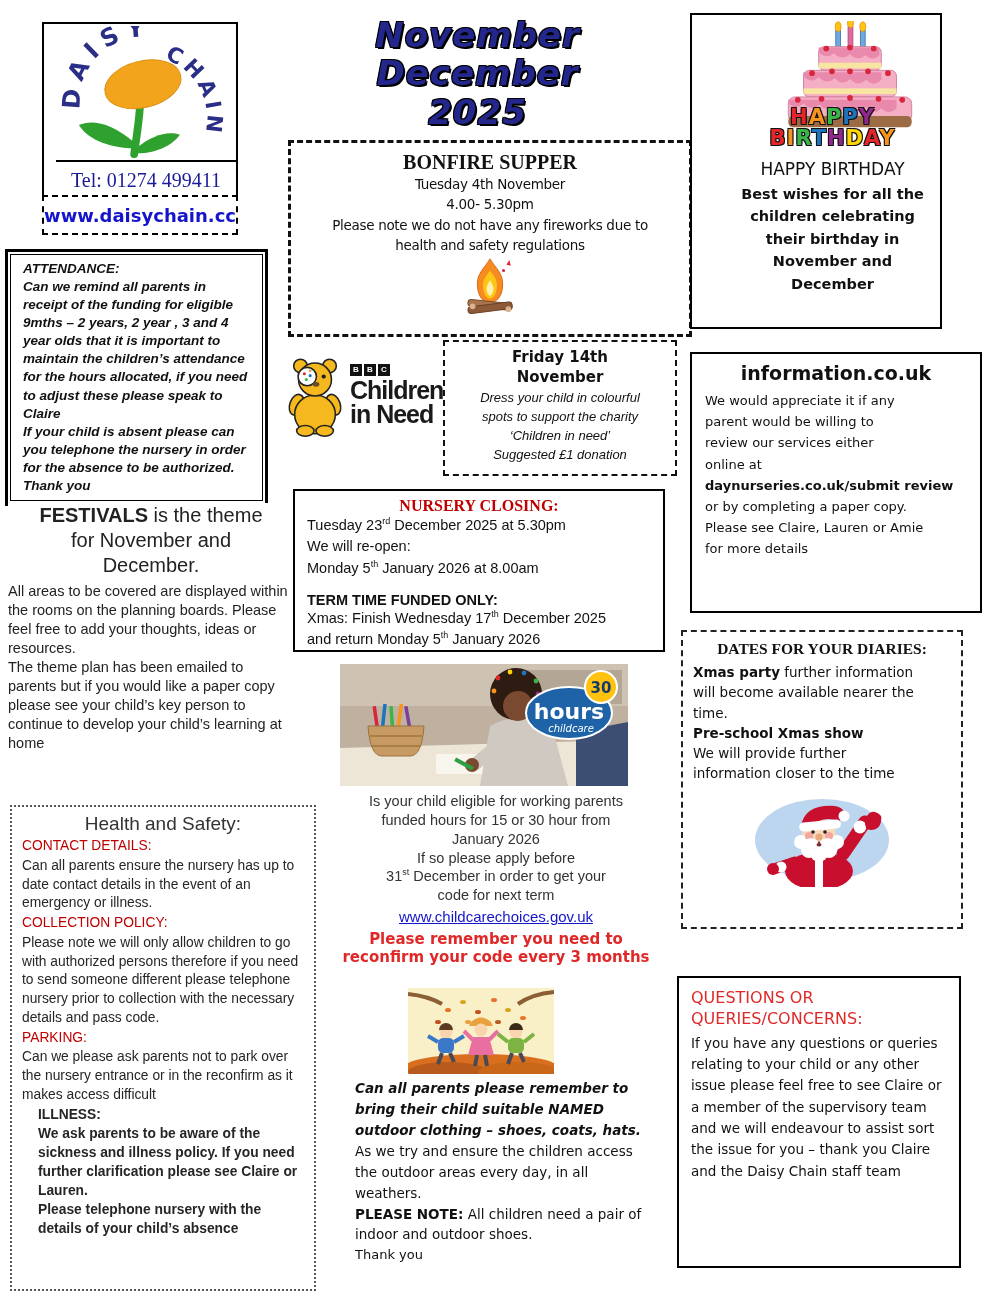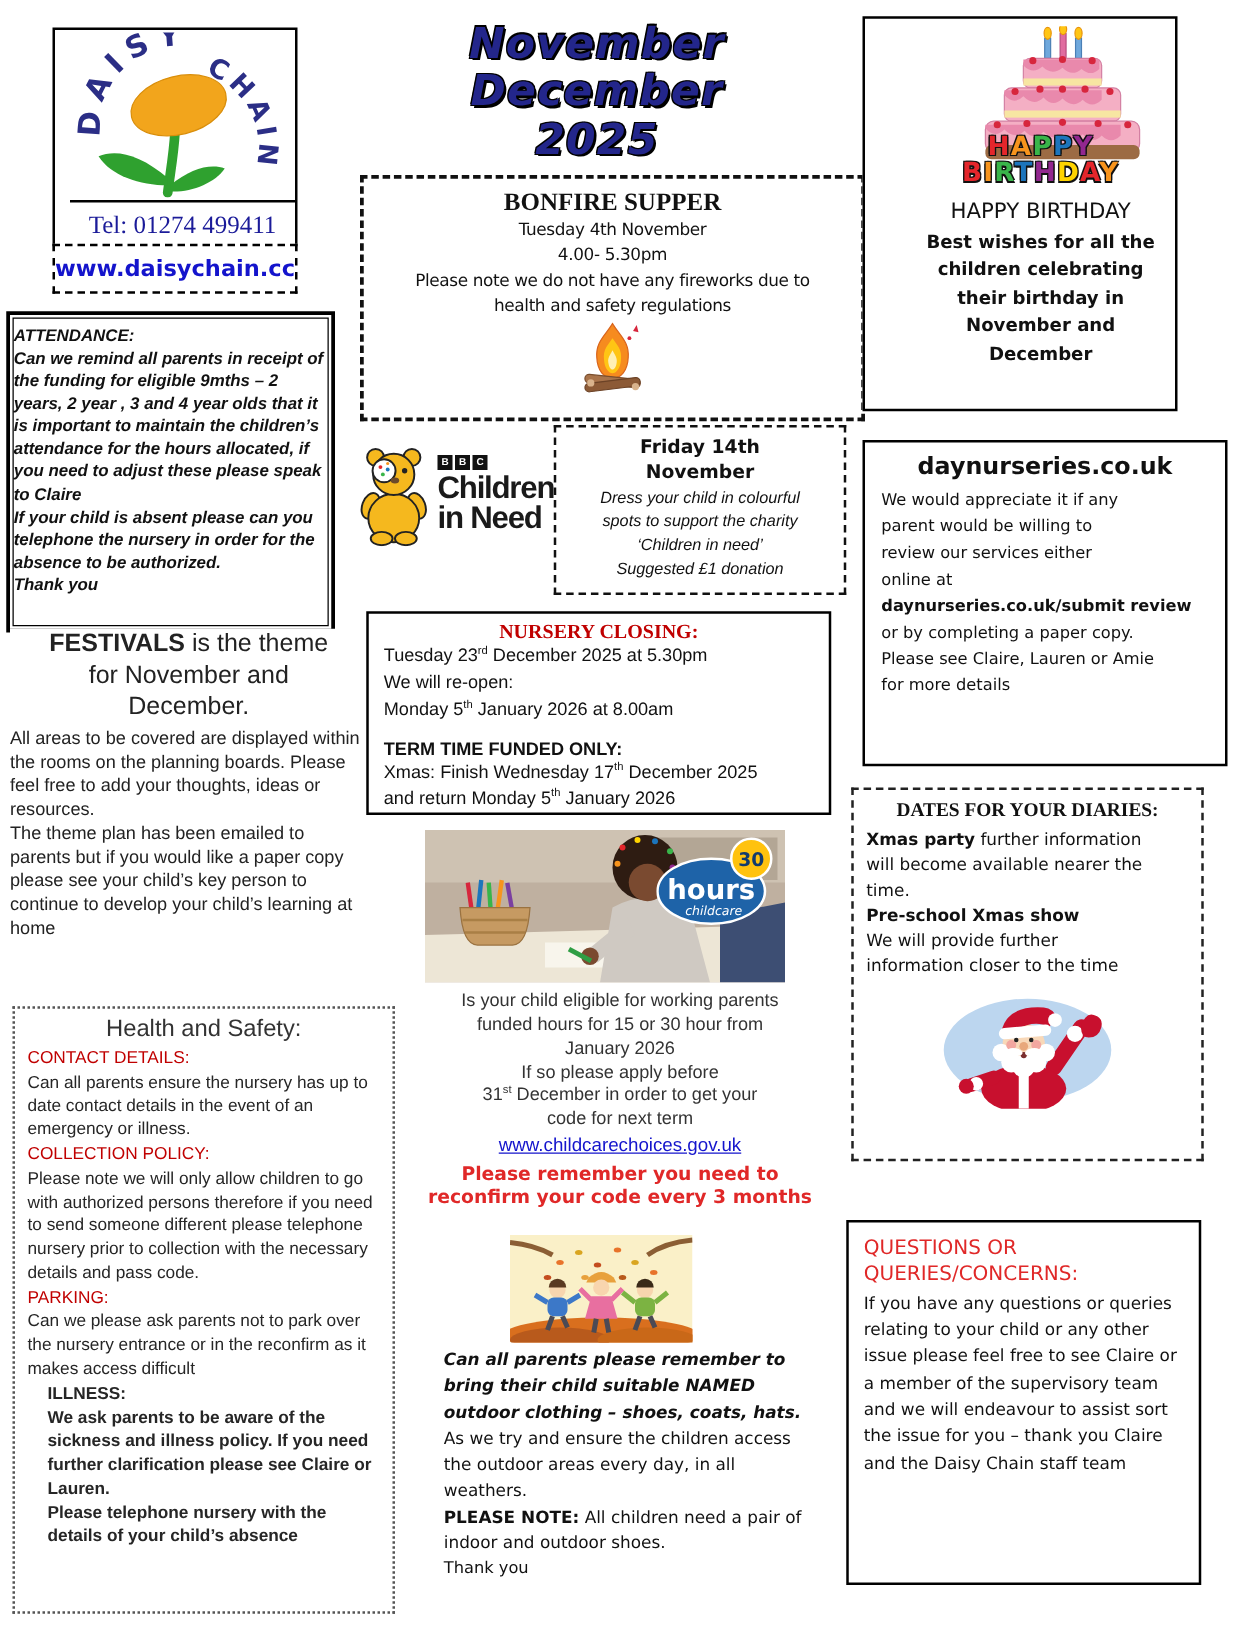--- a/index.html
+++ b/index.html
@@ -14,21 +14,21 @@
 
   
   #daisy-box{left:42px;top:22px;width:196px;height:179px;border:2px solid #000;}
   #daisy-box .flower{height:136px;display:flex;align-items:center;justify-content:center;}
   #tel-row{border-top:2px solid #000;height:37px;line-height:37px;text-align:center;
            font-size:20px;color:var(--tel-blue,#1b1b99);}
   #www-box{left:42px;top:195px;width:196px;height:40px;border:2px dashed #000;
            display:flex;align-items:center;justify-content:center;
            font-weight:bold;font-size:18px;color:var(--link-blue,#1414cc);}
   #attendance-box{left:5px;top:249px;width:263px;height:257px;border:3px solid #000;padding:2px;}
-  #attendance-inner{border:1px solid #000;height:100%;box-sizing:border-box;padding:5px 0;
+  #attendance-inner{border:1px solid #000;height:100%;box-sizing:border-box;padding:5px 12px;
            font-style:italic;font-weight:bold;font-size:13.5px;line-height:1.34;
            font-family:"Liberation Sans",sans-serif;}
   #festivals{left:8px;top:503px;width:286px;}
   #festivals .fh{font-size:20px;text-align:center;line-height:1.25;color:#222;}
   #festivals .fb{margin-top:4px;font-size:14.5px;line-height:1.31;color:#222;}
   #health-box{left:10px;top:805px;width:306px;height:486px;border:2px dotted #555;padding:4px 10px;
            font-family:"Liberation Sans",sans-serif;color:#262626;}
   #health-box h3{margin:2px 0 2px;font-weight:normal;font-size:19px;text-align:center;color:#333;}
   .red-sub{color:var(--red,#c00000);margin:1px 0;}
   #health-box p{margin:0 0 1px;font-size:13.8px;line-height:1.36;}
@@ -362,21 +362,21 @@
     </div>
     <div class="hb-head">HAPPY BIRTHDAY</div>
     <div class="hb-body pre">Best wishes for all the
 children celebrating
 their birthday in
 November and
 December</div>
   </div>
 
   <div class="box comic" id="daynurseries-box">
-    <div class="dh">daynurseries.co.uk</div>
+    <div class="dh">information.co.uk</div>
     <div class="db">We would appreciate it if any<br> parent would be willing to<br>review our services either<br>online at<br><b>daynurseries.co.uk/submit review</b><br>or by completing a paper copy.<br>Please see Claire, Lauren or Amie<br>for more details</div>
   </div>
 
   <div class="box" id="dates-box">
     <div class="dth">DATES FOR YOUR DIARIES:</div>
     <div class="dtb"><b>Xmas party</b> further information<br>will become available nearer the<br>time.<br><b>Pre-school Xmas show</b><br>We will provide further<br>information closer to the time</div>
     <div id="santa-wrap">
       <svg width="150" height="95" viewBox="0 0 150 95">
         <ellipse cx="75" cy="48" rx="67" ry="41" fill="#BCD6EF"></ellipse>
         <path d="M96 62 L118 30" stroke="#C8102E" stroke-width="13" stroke-linecap="round"></path>

